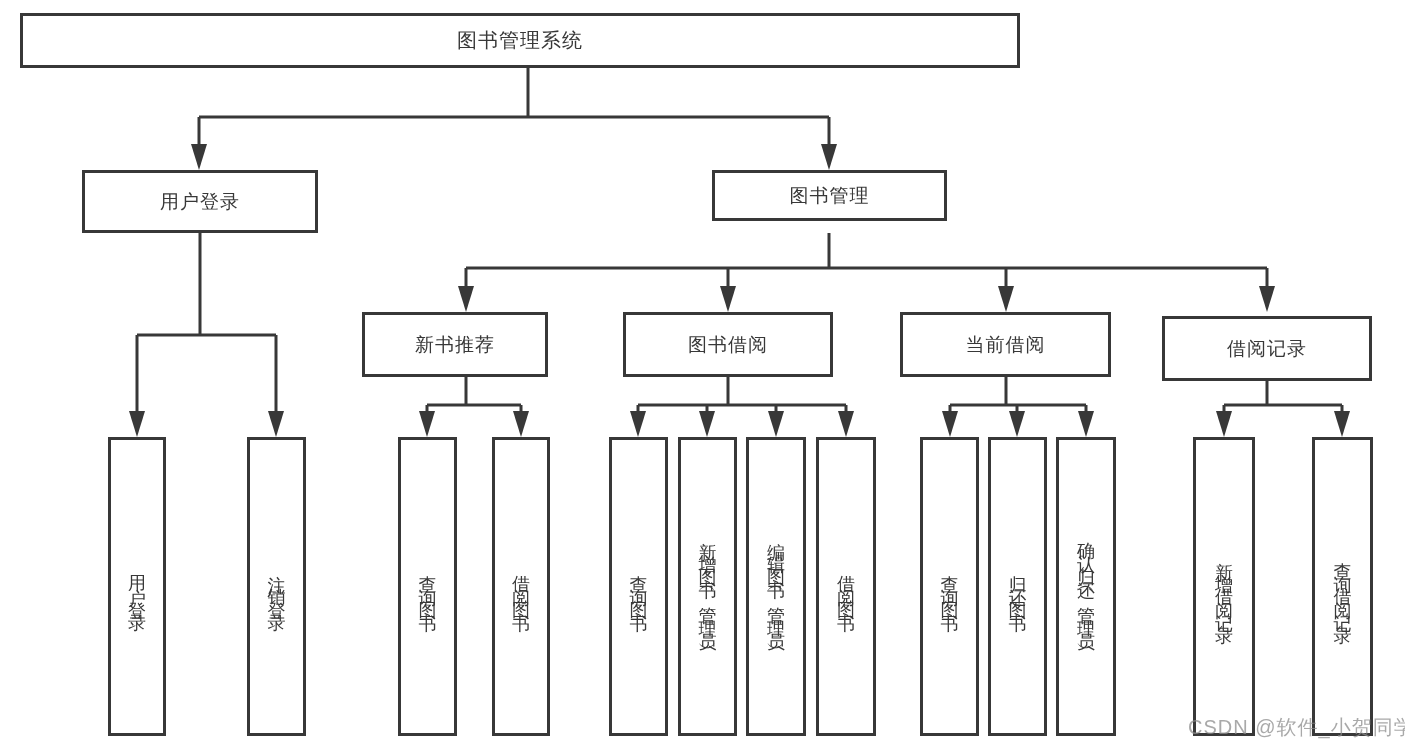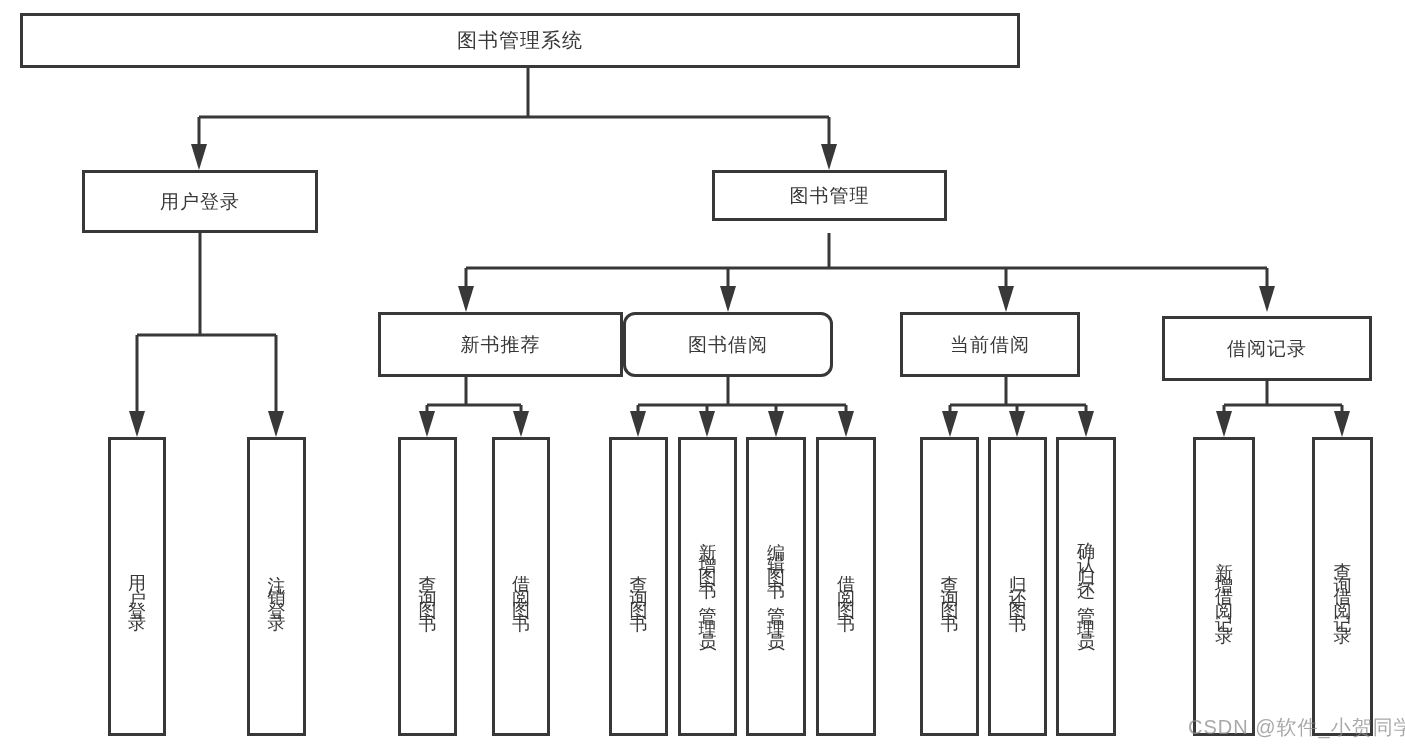--- a/index.html
+++ b/index.html
@@ -97,27 +97,27 @@
     <span>图书管理系统</span>
   </div>
 
   <div class="node lvl2" style="left:82px; top:170px; width:236px; height:63px;">
     <span>用户登录</span>
   </div>
   <div class="node lvl2" style="left:712px; top:170px; width:235px; height:51px;">
     <span>图书管理</span>
   </div>
 
-  <div class="node lvl3" style="left:378px; top:312px; width:245px; height:65px;">
+  <div class="node lvl3" style="left:362px; top:312px; width:186px; height:65px;">
     <span>新书推荐</span>
   </div>
-  <div class="node lvl3" style="left:623px; top:312px; width:210px; height:65px;border-radius:12px;">
+  <div class="node lvl3" style="left:623px; top:312px; width:210px; height:65px;">
     <span>图书借阅</span>
   </div>
-  <div class="node lvl3" style="left:900px; top:312px; width:180px; height:65px;">
+  <div class="node lvl3" style="left:900px; top:312px; width:211px; height:65px;">
     <span>当前借阅</span>
   </div>
   <div class="node lvl3" style="left:1162px; top:316px; width:210px; height:65px;">
     <span>借阅记录</span>
   </div>
 
   <div class="node leaf" style="left:108px; top:437px; width:58px; height:299px;">
     <span class="vtext">用户登录</span>
   </div>
   <div class="node leaf" style="left:247px; top:437px; width:59px; height:299px;">

